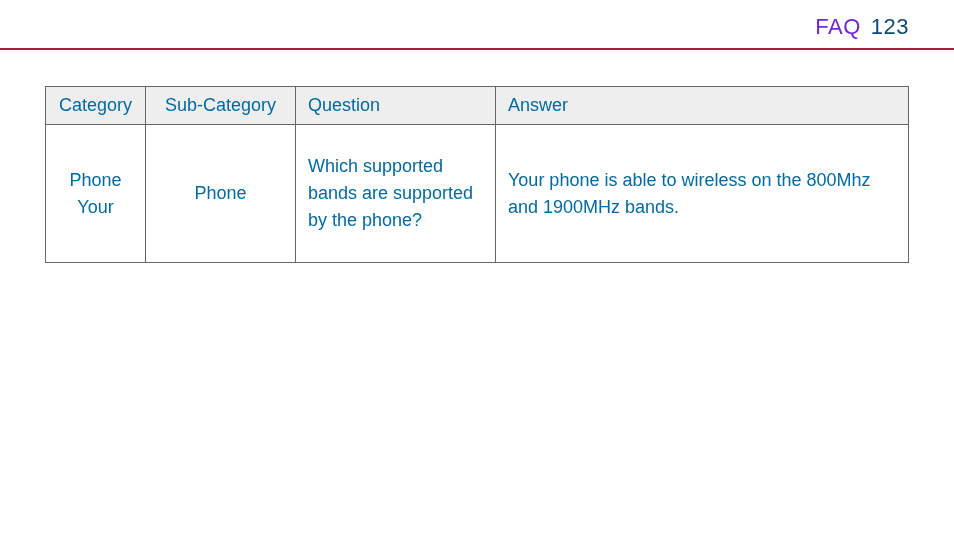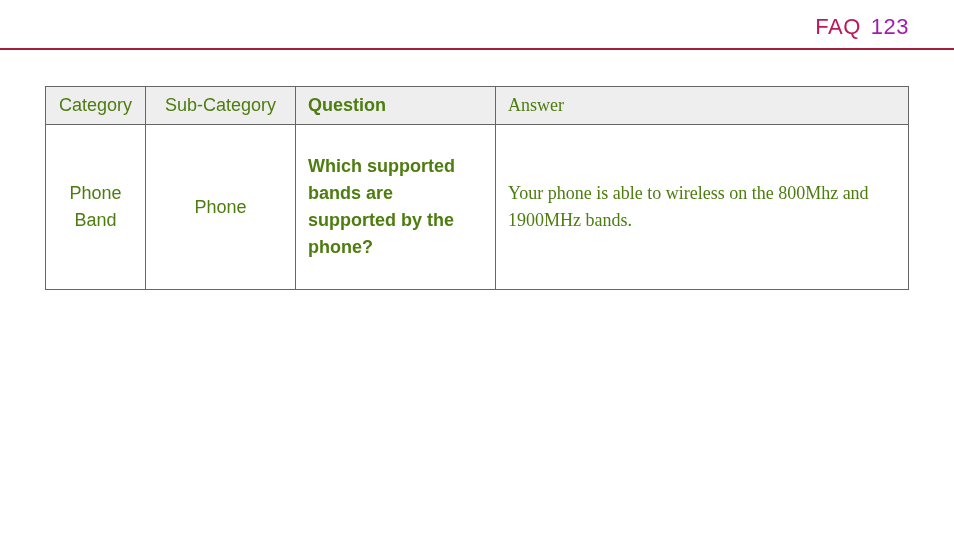--- a/index.html
+++ b/index.html
@@ -19,66 +19,64 @@
       display: flex;
       justify-content: flex-end;
       align-items: baseline;
       padding: 14px 45px 8px 45px;
       border-bottom: 2px solid #a51e3c;
     }
     .header-title {
       font-size: 22px;
       font-weight: 400;
       letter-spacing: 0.5px;
-      color: #be185d;
+      color: #6d28d9;
       margin-right: 10px;
     }
     .header-page {
       font-size: 22px;
       font-weight: 500;
-      color: #a21caf;
+      color: #0c4a6e;
       letter-spacing: 0.5px;
     }
     .content {
       padding: 36px 45px 0 45px;
     }
     table {
       width: 100%;
       border-collapse: collapse;
       table-layout: fixed;
     }
     th, td {
       border: 1px solid #666666;
       padding: 10px 12px;
       font-size: 18px;
       font-weight: 300;
-      color: #4d7c0f;
+      color: #0369a1;
       vertical-align: middle;
     }
     th {
       background: #eeeeee;
       font-weight: 300;
       text-align: center;
       padding: 8px 12px;
     }
     .col-category {
       width: 100px;
       text-align: center;
     }
     .col-subcategory {
       width: 150px;
     }
     .col-question {
       width: 200px;
       text-align: left;
-      font-weight: bold;
     }
     .col-answer {
       text-align: left;
-      font-family: Liberation Serif, serif;
     }
     td.col-category,
     td.col-subcategory {
       text-align: center;
     }
     td.col-question,
     td.col-answer {
       text-align: left;
       line-height: 1.5;
       padding: 28px 12px;
@@ -101,20 +99,20 @@
     <thead>
       <tr>
         <th class="col-category">Category</th>
         <th class="col-subcategory">Sub-Category</th>
         <th class="col-question">Question</th>
         <th class="col-answer">Answer</th>
       </tr>
     </thead>
     <tbody>
       <tr>
-        <td class="col-category">Phone Band</td>
+        <td class="col-category">Phone Your</td>
         <td class="col-subcategory">Phone</td>
         <td class="col-question">Which supported bands are supported by the phone?</td>
         <td class="col-answer">Your phone is able to wireless on the 800Mhz and 1900MHz bands.</td>
       </tr>
     </tbody>
   </table>
 </div>
 
 </body></html>

